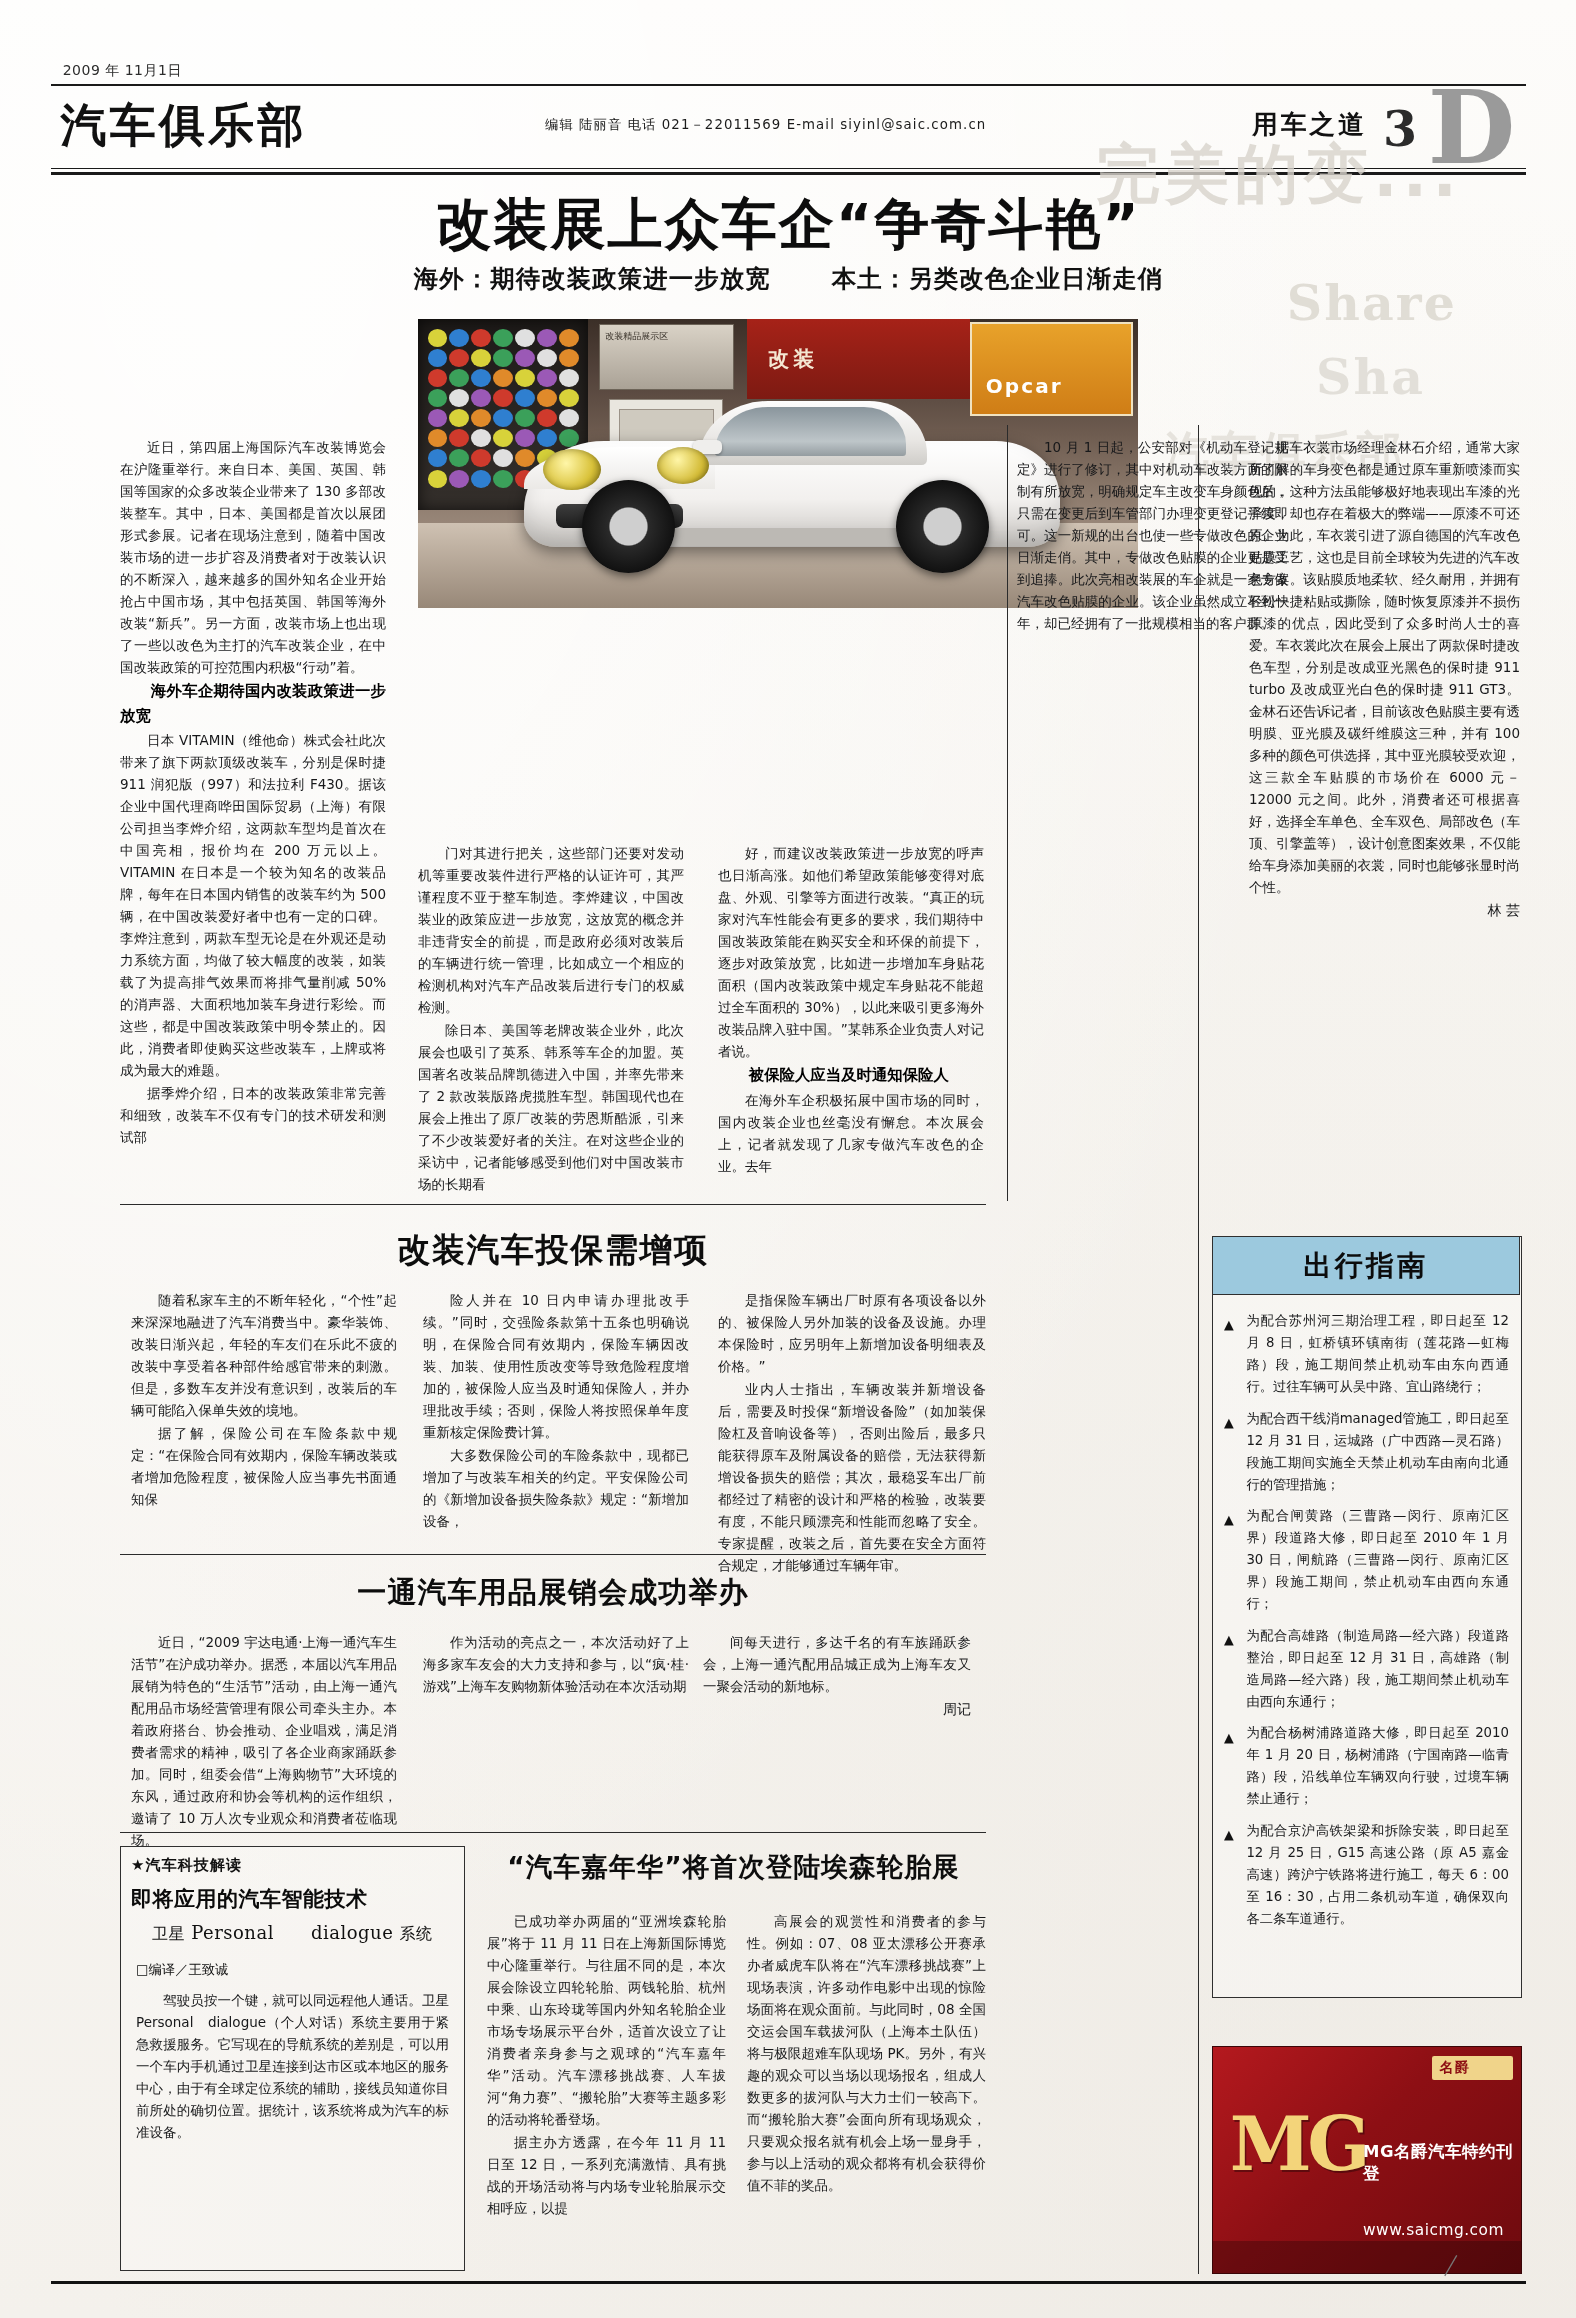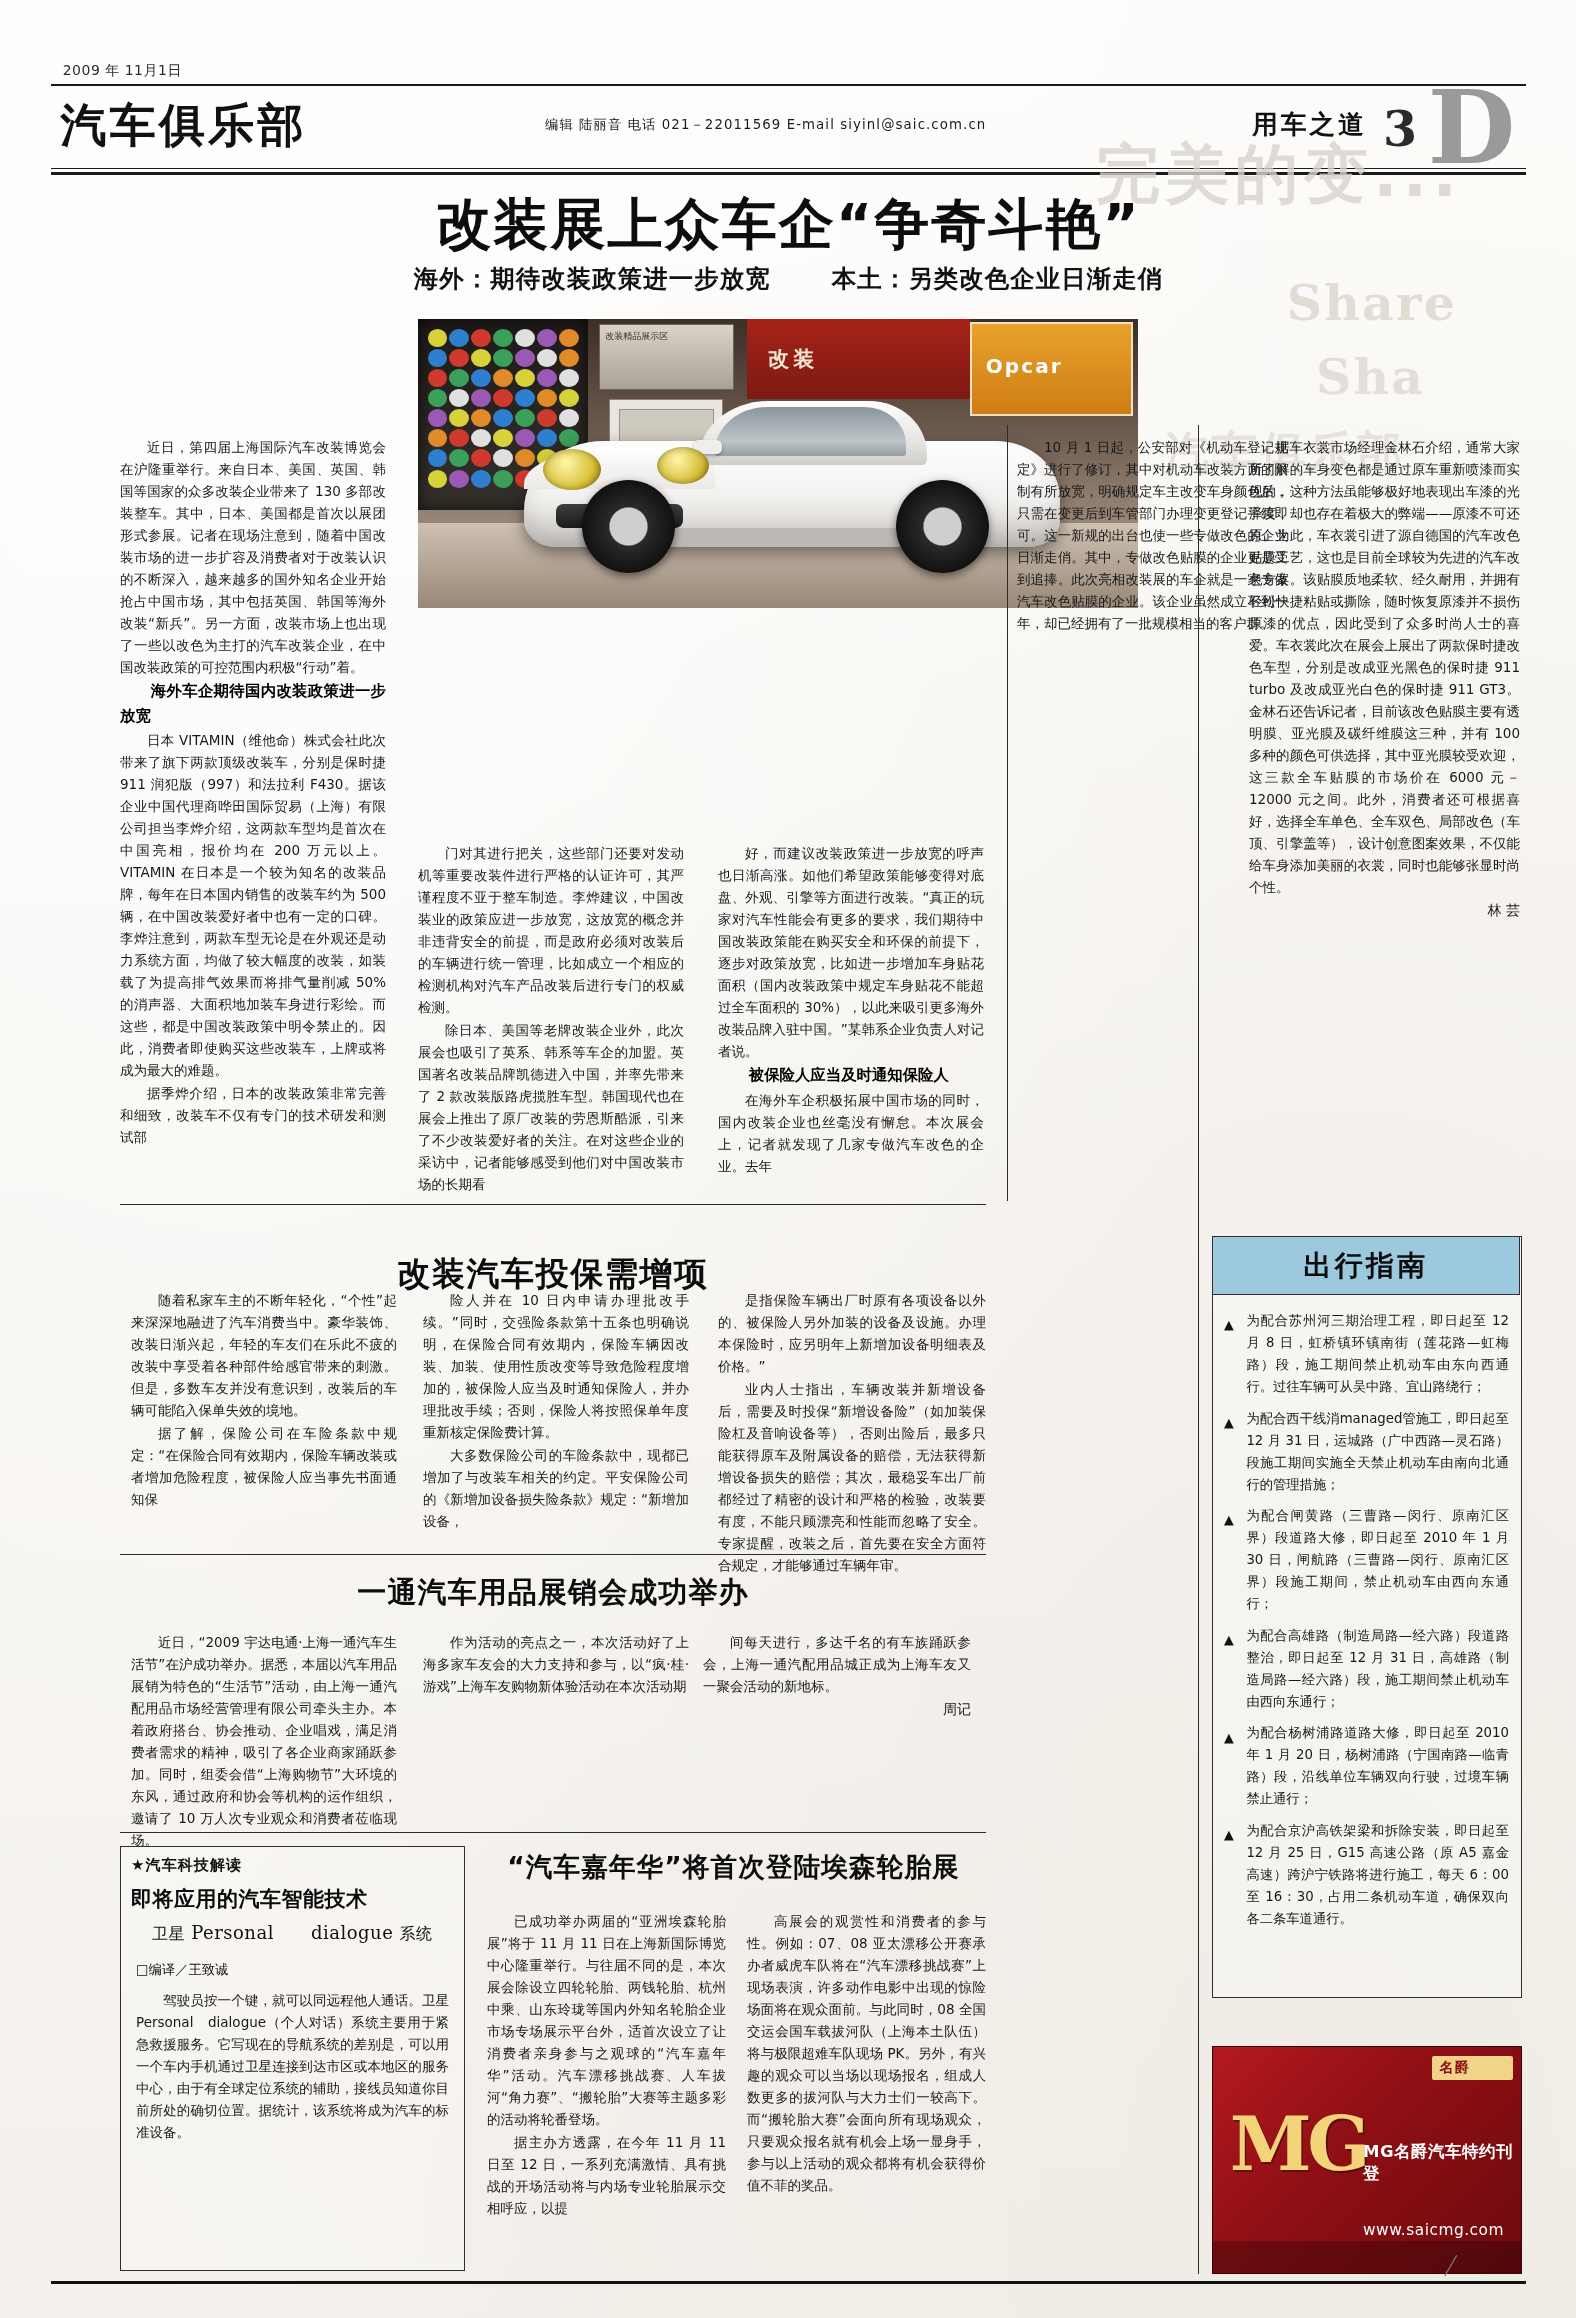--- a/index.html
+++ b/index.html
@@ -111,21 +111,21 @@
   .redbanner{
     position:absolute;left:329px;top:0px;width:223px;height:80px;
     background:linear-gradient(180deg,#a62218,#7d1a12);
   }
   .redbanner .ch{color:#f4e7d2;font-size:21px;font-weight:bold;letter-spacing:4.2px;padding:25.5px 0 0 21px;}
   .orangeboard{
     position:absolute;right:5.3px;top:3.2px;width:159px;height:90px;
     background:linear-gradient(180deg,#e8a22a,#cf7d16);
     border:2.1px solid #f0e2c0;
   }
-  .orangeboard .ob{color:#fff;font-size:20px;font-weight:bold;padding:30px 0 0 14px;letter-spacing:2.1px;}
+  .orangeboard .ob{color:#fff;font-size:20px;font-weight:bold;padding:30px 0 0 14px;letter-spacing:2.1px;margin-top:20px;}
   .whitebox{
     position:absolute;left:191px;top:80px;width:112px;height:80px;background:#e9e6df;border:1.6px solid #8c8378;
   }
   .whitebox .scr{margin:8.5px;height:32px;background:#cfcabf;border:1.1px solid #9b9288;}
   .floor2{
     position:absolute;left:0;bottom:0;width:100%;height:85px;
     background:linear-gradient(180deg,rgba(210,197,182,.95),rgba(150,134,118,.95));
   }
   
   .car{position:absolute;left:106px;bottom:29px;width:536px;height:191px;}
@@ -416,21 +416,21 @@
 
     <div class="col" style="left:1198px;top:385px;width:271px;">
       <p>据车衣裳市场经理金林石介绍，通常大家所了解的车身变色都是通过原车重新喷漆而实现的，这种方法虽能够极好地表现出车漆的光泽度，却也存在着极大的弊端——原漆不可还原。为此，车衣裳引进了源自德国的汽车改色贴膜工艺，这也是目前全球较为先进的汽车改色方案。该贴膜质地柔软、经久耐用，并拥有轻松快捷粘贴或撕除，随时恢复原漆并不损伤原漆的优点，因此受到了众多时尚人士的喜爱。车衣裳此次在展会上展出了两款保时捷改色车型，分别是改成亚光黑色的保时捷 911 turbo 及改成亚光白色的保时捷 911  GT3。金林石还告诉记者，目前该改色贴膜主要有透明膜、亚光膜及碳纤维膜这三种，并有 100 多种的颜色可供选择，其中亚光膜较受欢迎，这三款全车贴膜的市场价在 6000 元－12000 元之间。此外，消费者还可根据喜好，选择全车单色、全车双色、局部改色（车顶、引擎盖等），设计创意图案效果，不仅能给车身添加美丽的衣裳，同时也能够张显时尚个性。</p>
       <p class="byline">林 芸</p>
     </div>
 
     <div class="hline" style="left:69px;top:1153px;width:866px;"></div>
     <div class="vline" style="left:956px;top:374px;height:776px;"></div>
     <div class="vline" style="left:1147px;top:374px;height:1849px;"></div>
 
-    <div class="sec-title" style="left:69px;top:1177px;width:866px;margin-top:24px;">改装汽车投保需增项</div>
+    <div class="sec-title" style="left:69px;top:1177px;width:866px;">改装汽车投保需增项</div>
     <div class="col" style="left:80px;top:1238px;width:266px;">
       <p>随着私家车主的不断年轻化，“个性”起来深深地融进了汽车消费当中。豪华装饰、改装日渐兴起，年轻的车友们在乐此不疲的改装中享受着各种部件给感官带来的刺激。但是，多数车友并没有意识到，改装后的车辆可能陷入保单失效的境地。</p>
       <p>据了解，保险公司在车险条款中规定：“在保险合同有效期内，保险车辆改装或者增加危险程度，被保险人应当事先书面通知保</p>
     </div>
     <div class="col" style="left:372px;top:1238px;width:266px;">
       <p>险人并在 10 日内申请办理批改手续。”同时，交强险条款第十五条也明确说明，在保险合同有效期内，保险车辆因改装、加装、使用性质改变等导致危险程度增加的，被保险人应当及时通知保险人，并办理批改手续；否则，保险人将按照保单年度重新核定保险费计算。</p>
       <p>大多数保险公司的车险条款中，现都已增加了与改装车相关的约定。平安保险公司的《新增加设备损失险条款》规定：“新增加设备，</p>
     </div>
     <div class="col" style="left:667px;top:1238px;width:268px;">
       <p>是指保险车辆出厂时原有各项设备以外的、被保险人另外加装的设备及设施。办理本保险时，应另明年上新增加设备明细表及价格。”</p>

